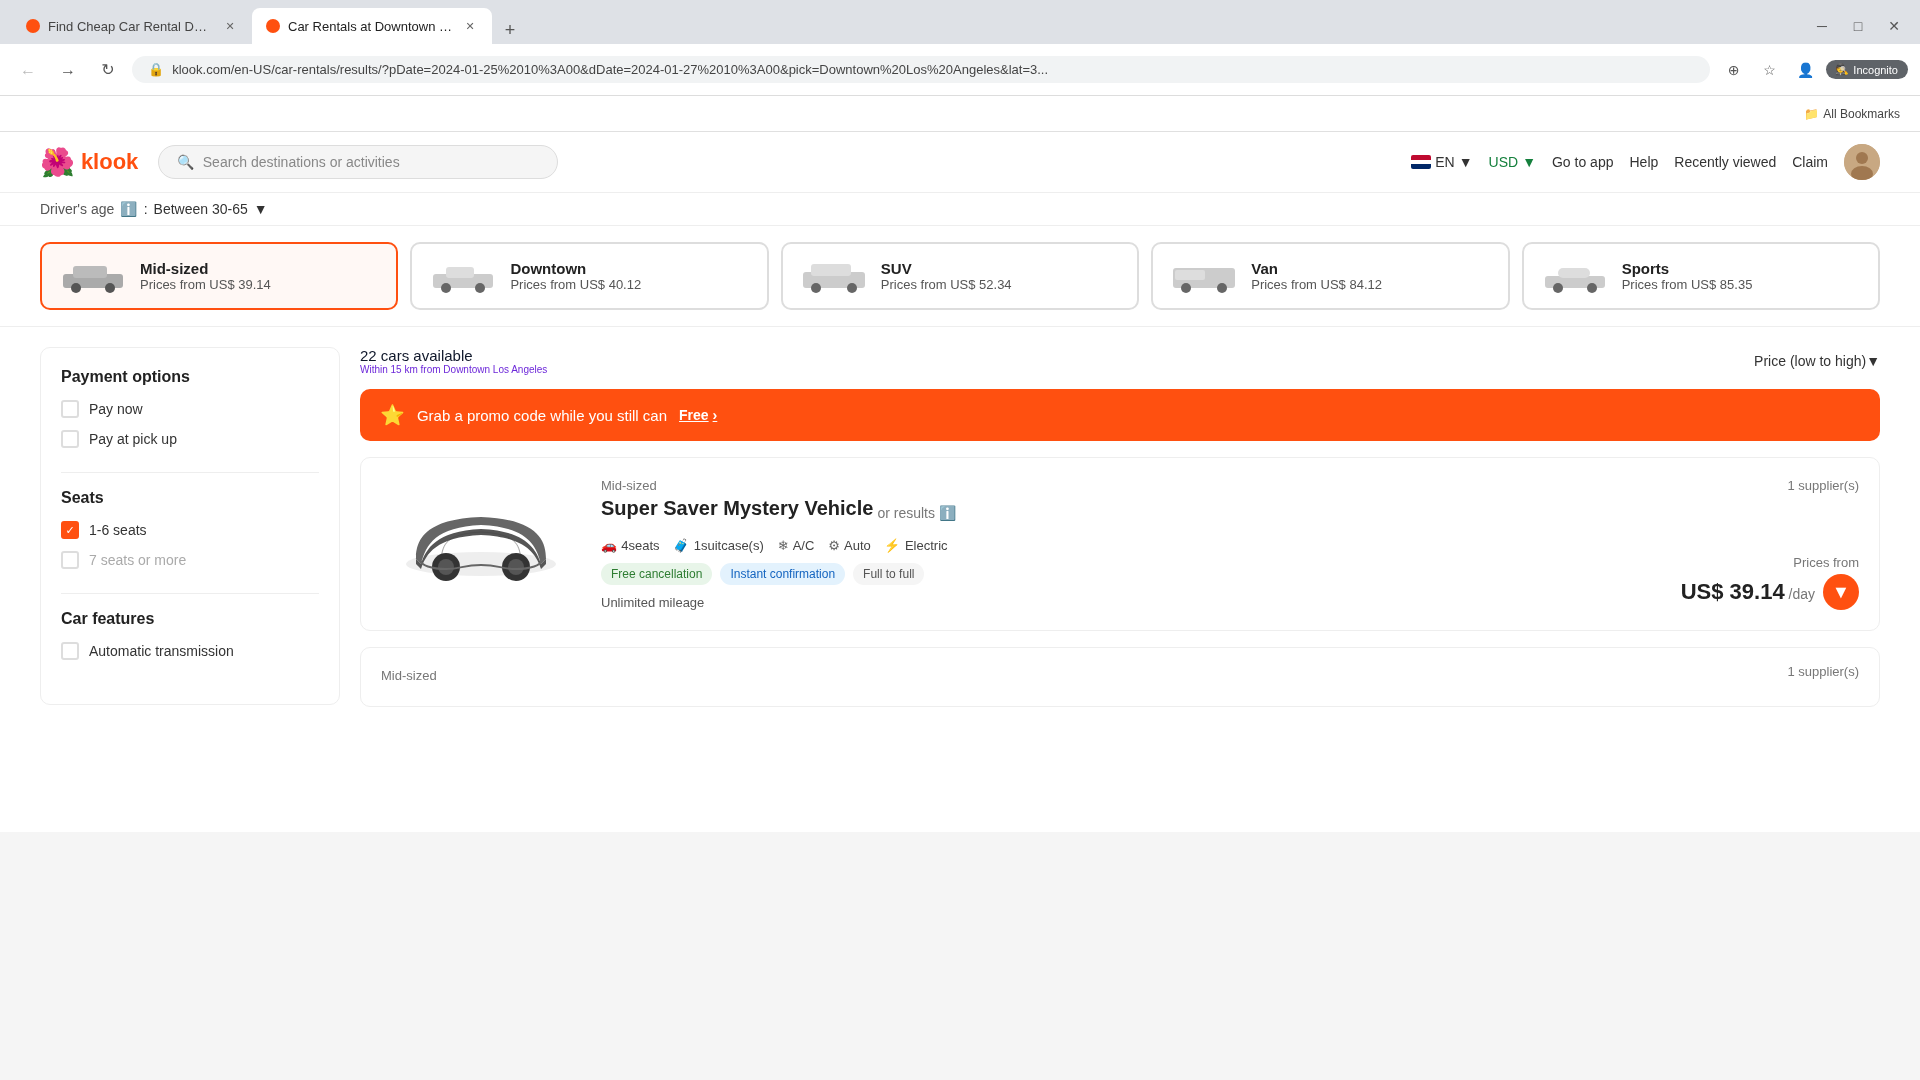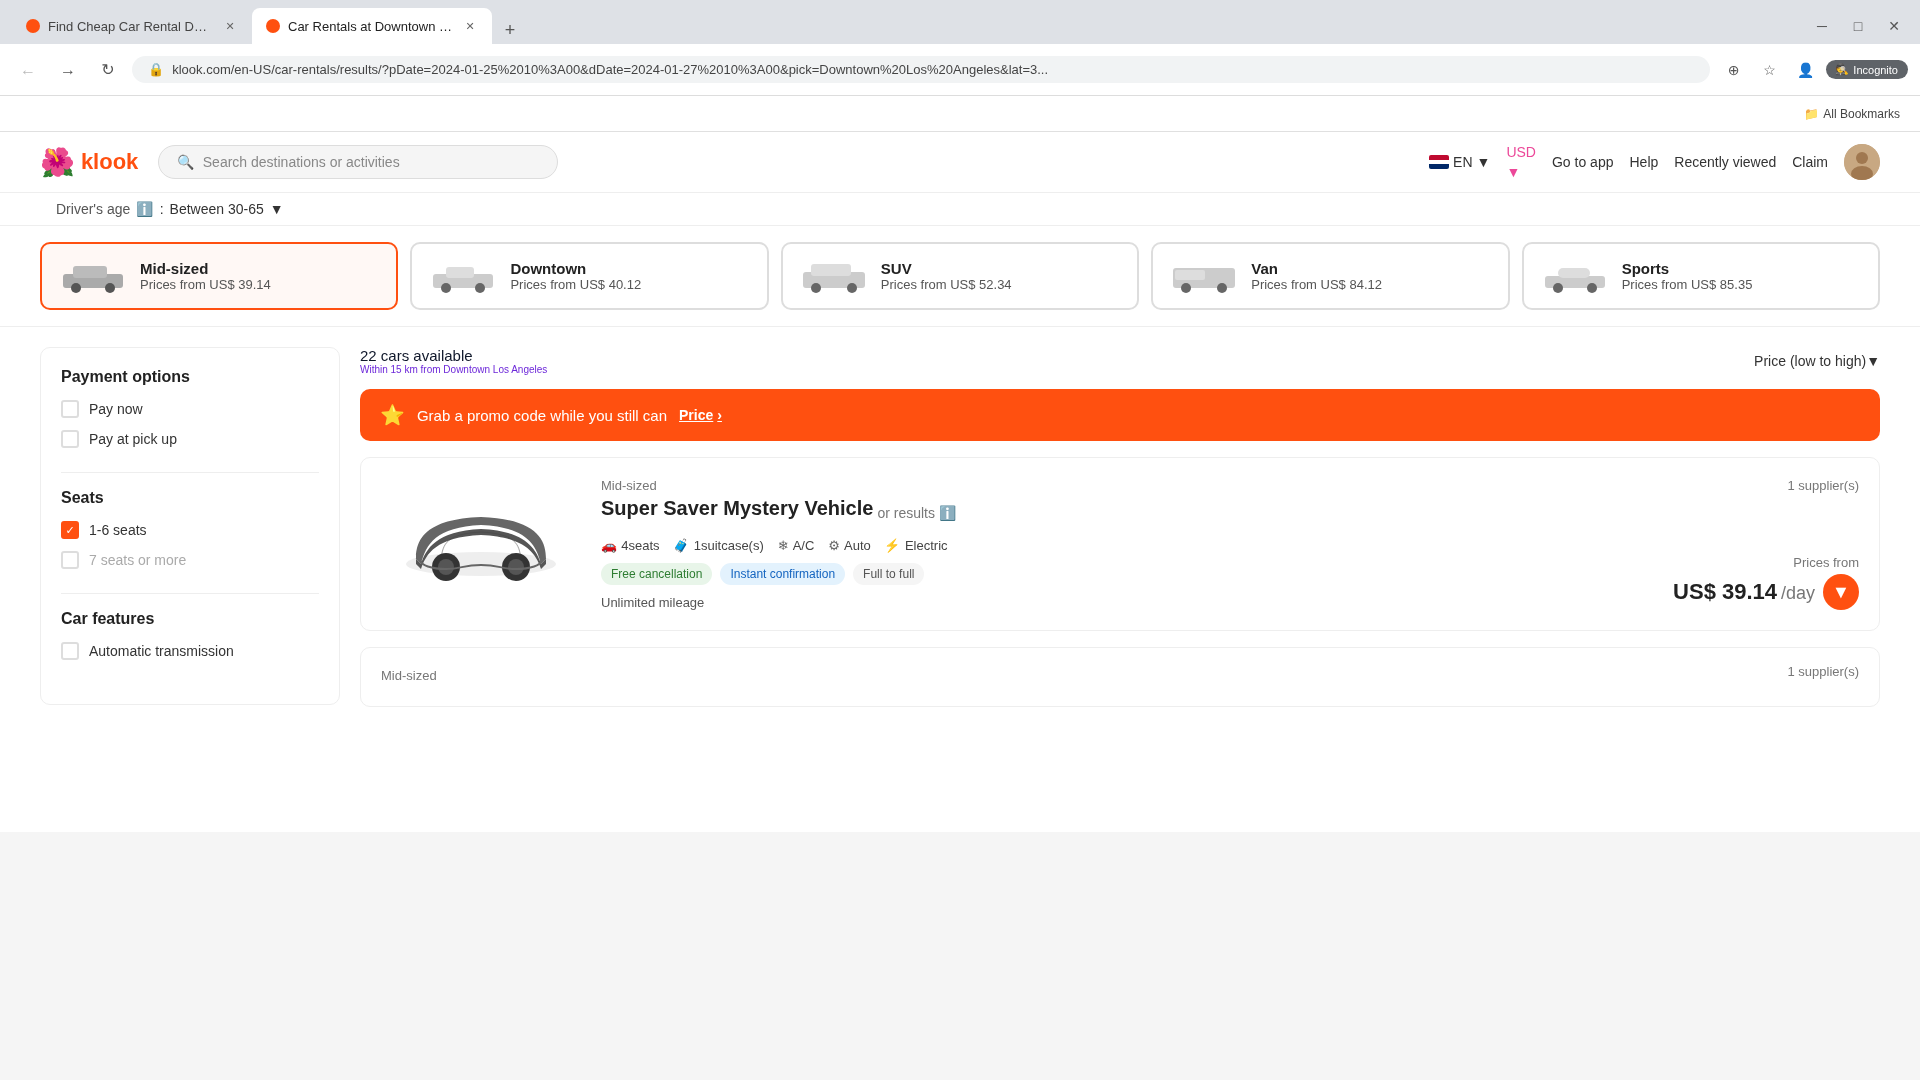--- a/index.html
+++ b/index.html
@@ -34,26 +34,26 @@
     .page { background: #fff; min-height: 700px; }
     
     
     .header { background: #fff; padding: 12px 40px; display: flex; align-items: center; gap: 20px; border-bottom: 1px solid #eee; }
     .logo { display: flex; align-items: center; gap: 6px; font-size: 22px; font-weight: bold; color: #ff5010; }
     .logo-icon { font-size: 28px; }
     .search-bar { flex: 1; max-width: 400px; background: #f5f5f5; border: 1px solid #ddd; border-radius: 24px; padding: 8px 18px; display: flex; align-items: center; gap: 8px; color: #888; font-size: 14px; }
     .header-spacer { flex: 1; }
     .header-actions { display: flex; align-items: center; gap: 16px; }
     .lang-selector { display: flex; align-items: center; gap: 4px; cursor: pointer; font-size: 14px; color: #333; }
-    .currency-selector { display: flex; align-items: flex-start; gap: 4px; cursor: pointer; font-size: 14px; color: #ec4899; flex-direction: column; }
+    .currency-selector { display: flex; align-items: flex-end; gap: 4px; cursor: pointer; font-size: 14px; color: #15803d; }
     .header-link { font-size: 14px; color: #333; cursor: pointer; }
     .avatar { width: 36px; height: 36px; border-radius: 50%; background: #c8a882; display: flex; align-items: center; justify-content: center; cursor: pointer; overflow: hidden; }
 
     
-    .subheader { background: #fff; padding: 8px 56px; border-bottom: 1px solid #eee; display: flex; align-items: center; gap: 12px; }
+    .subheader { background: #fff; padding: 8px 40px; border-bottom: 1px solid #eee; display: flex; align-items: center; gap: 12px; }
     .driver-age { display: flex; align-items: center; gap: 6px; font-size: 14px; color: #333; cursor: pointer; }
     .driver-age-label { color: #555; }
     .driver-age-value { font-weight: 500; }
 
     
     .car-type-section { background: #fff; padding: 16px 40px; border-bottom: 1px solid #eee; }
     .car-type-grid { display: flex; gap: 12px; }
     .car-type-card { flex: 1; border: 2px solid #ddd; border-radius: 10px; padding: 14px 16px; cursor: pointer; display: flex; align-items: center; gap: 12px; background: #fff; position: relative; }
     .car-type-card.active { border-color: #ff5010; background: #fff8f5; }
     .car-type-card .car-img { width: 70px; height: 36px; display: flex; align-items: center; justify-content: center; }
@@ -101,21 +101,21 @@
     .tag { padding: 4px 10px; border-radius: 12px; font-size: 12px; font-weight: 500; }
     .tag.green { background: #e8f5e9; color: #2e7d32; }
     .tag.blue { background: #e3f2fd; color: #1565c0; }
     .tag.gray { background: #f5f5f5; color: #555; }
     .unlimited-tag { font-size: 13px; color: #555; margin-top: 4px; }
 
     .car-pricing { display: flex; flex-direction: column; align-items: flex-end; justify-content: space-between; min-width: 160px; }
     .supplier-count { font-size: 13px; color: #777; }
     .price-from-label { font-size: 13px; color: #777; text-align: right; }
     .price-amount { font-size: 22px; font-weight: 700; color: #222; }
-    .price-per-day { font-size: 18px; color: #777; text-align: center; }
+    .price-per-day { font-size: 14px; color: #777; text-align: center; }
     .expand-btn { width: 36px; height: 36px; background: #ff5010; border-radius: 50%; display: flex; align-items: center; justify-content: center; color: #fff; cursor: pointer; font-size: 18px; }
 
     .flag-icon { width: 20px; height: 14px; background: linear-gradient(to bottom, #bf0a30 33%, #fff 33%, #fff 66%, #002868 66%); border-radius: 2px; }
   </style>
 </head>
 <body>
 
 <div class="browser-chrome">
 
   <div class="browser-titlebar">
@@ -348,21 +348,21 @@
           <div class="sort-selector">
             <span>Price (low to high)</span>
             <span>▼</span>
           </div>
         </div>
 
         <div class="promo-banner">
           <span class="promo-icon">⭐</span>
           <span class="promo-text">Grab a promo code while you still can</span>
           <span class="promo-link">
-            <span>Price</span>
+            <span>Free</span>
             <span>›</span>
           </span>
         </div>
 
         <div class="car-card">
           <div class="car-image-area">
             <div class="car-image-placeholder">
 
               <svg width="180" height="110" viewBox="0 0 180 110">
 

